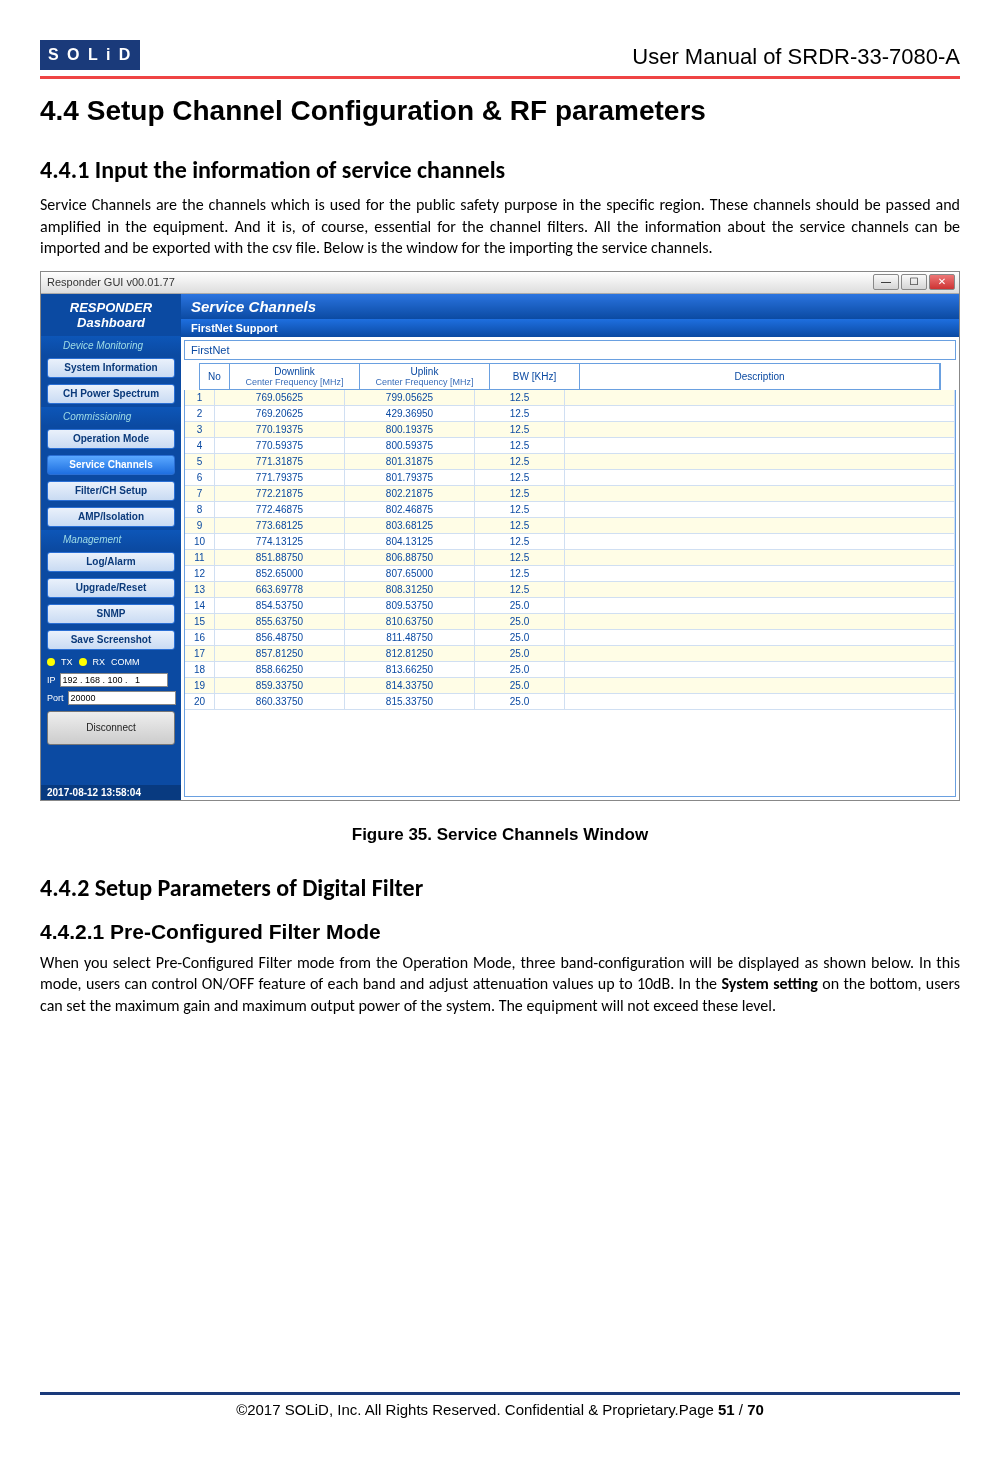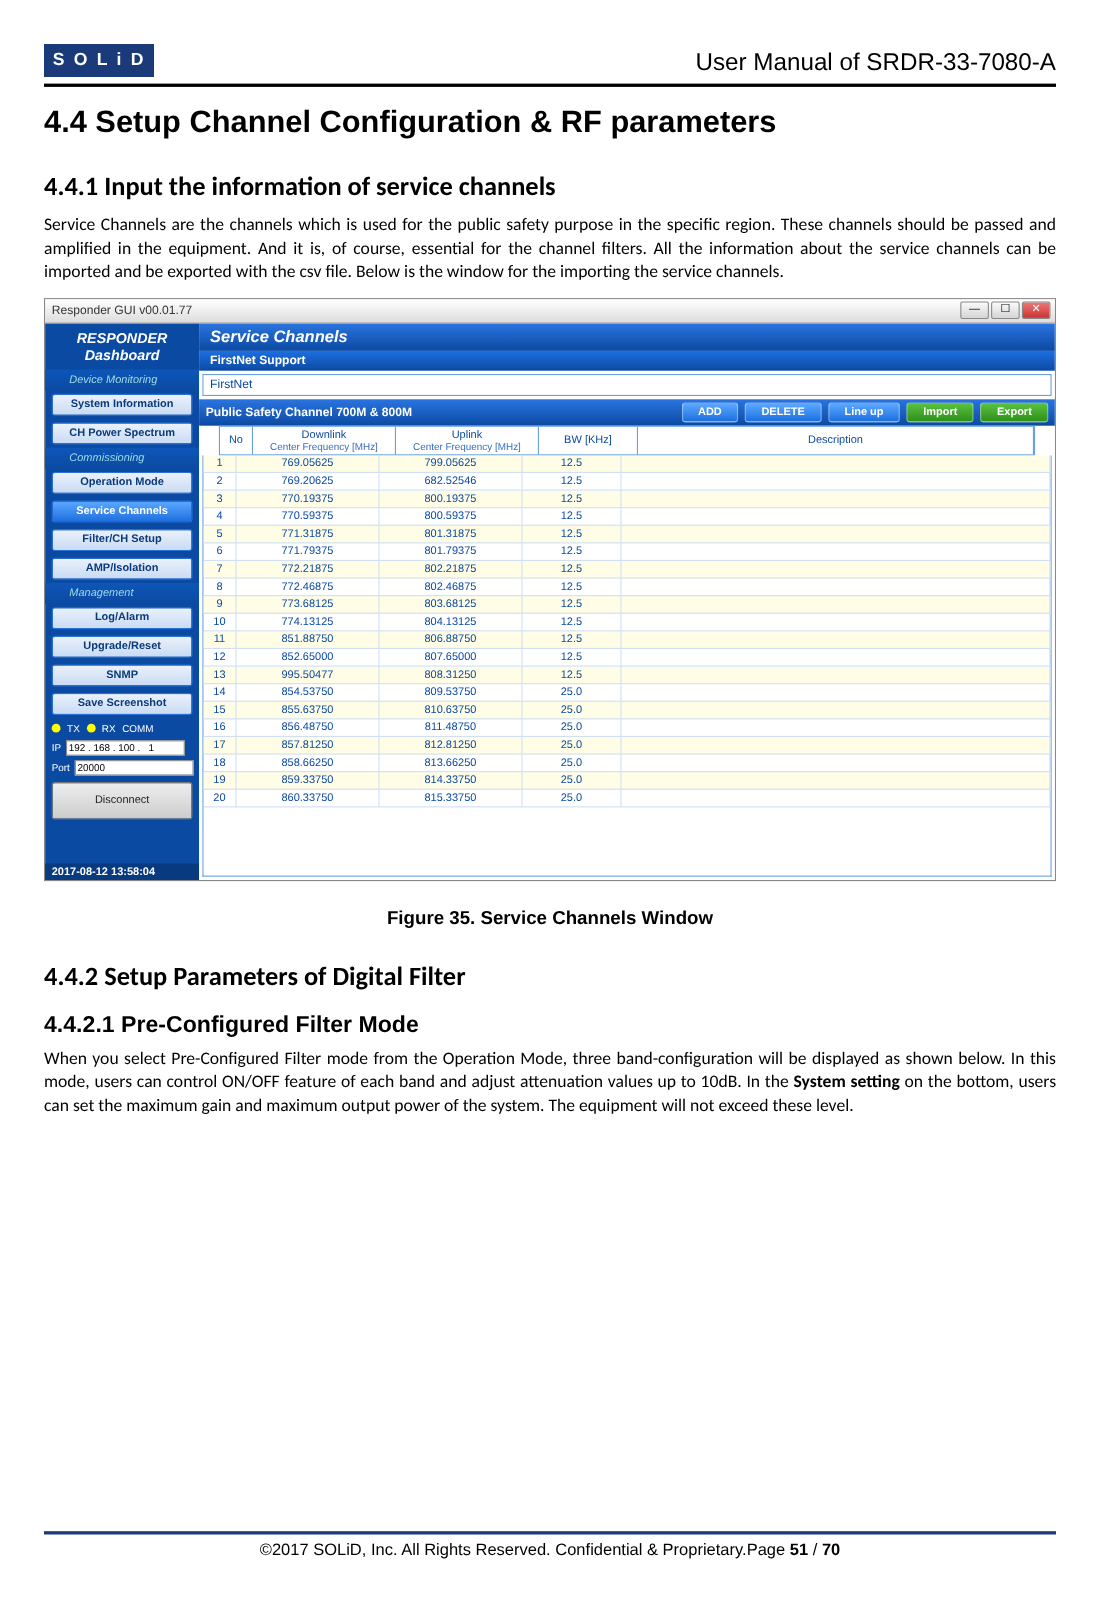--- a/index.html
+++ b/index.html
@@ -5,21 +5,21 @@
   * { box-sizing: border-box; margin: 0; padding: 0; }
   body {
     width: 1000px;
     height: 1458px;
     background: #fff;
     font-family: Arial, Helvetica, sans-serif;
     color: #000;
     position: relative;
     padding: 40px 40px 0 40px;
   }
-  .hdr { display: flex; align-items: flex-end; justify-content: space-between; border-bottom: 3px solid #000000; padding-bottom: 6px; margin-bottom: 16px; }
+  .hdr { display: flex; align-items: flex-end; justify-content: space-between; border-bottom: 3px solid #ef4444; padding-bottom: 6px; margin-bottom: 16px; }
   .logo { background: #1a3a7a; color: #fff; padding: 6px 8px; font-weight: bold; letter-spacing: 2px; font-size: 16px; }
   .doc-title { font-size: 22px; font-family: Arial; }
   h1.sec { font-size: 28px; font-family: Arial; font-weight: bold; margin: 6px 0 28px 0; }
   h2.sub { font-size: 24px; font-family: Calibri, Arial; font-weight: bold; margin: 6px 0 10px 0; }
   h3.subsub { font-size: 21px; font-family: Arial; font-weight: bold; margin: 18px 0 8px 0; }
   p.body { font-size: 16px; font-family: Calibri, Arial; line-height: 1.35; text-align: justify; margin-bottom: 12px; }
   .figcap { text-align: center; font-weight: bold; font-family: Arial; font-size: 17px; margin: 24px 0 28px 0; }
 
   
   .shot {
@@ -126,28 +126,20 @@
         <span>Port</span>
         <input value="20000" style="">
       </div>
       <div class="disc">Disconnect</div>
       <div class="ts">2017-08-12 13:58:04</div>
     </div>
     <div class="main">
       <div class="mt">Service Channels</div>
       <div class="bar1">FirstNet Support</div>
       <div class="fn">FirstNet</div>
-      <div class="bar2">
-        <span class="lbl">Public Safety Channel 700M &amp; 800M</span>
-        <span class="bb blue">ADD</span>
-        <span class="bb blue">DELETE</span>
-        <span class="bb blue">Line up</span>
-        <span class="bb grn">Import</span>
-        <span class="bb grn">Export</span>
-      </div>
       <div class="thead">
         <div class="col-no">No</div>
         <div class="col-dl">
             <span>Downlink</span>
             <span class="sub2">Center Frequency [MHz]</span>
           </div>
         <div class="col-ul">
             <span>Uplink</span>
             <span class="sub2">Center Frequency [MHz]</span>
           </div>
@@ -158,21 +150,21 @@
           <div class="trow">
             <div class="col-no">1</div>
             <div class="col-dl">769.05625</div>
             <div class="col-ul">799.05625</div>
             <div class="col-bw">12.5</div>
             <div class="col-desc"></div>
           </div>
           <div class="trow">
             <div class="col-no">2</div>
             <div class="col-dl">769.20625</div>
-            <div class="col-ul">682.52546</div>
+            <div class="col-ul">429.36950</div>
             <div class="col-bw">12.5</div>
             <div class="col-desc"></div>
           </div>
           <div class="trow">
             <div class="col-no">3</div>
             <div class="col-dl">770.19375</div>
             <div class="col-ul">800.19375</div>
             <div class="col-bw">12.5</div>
             <div class="col-desc"></div>
           </div>
@@ -234,21 +226,21 @@
           </div>
           <div class="trow">
             <div class="col-no">12</div>
             <div class="col-dl">852.65000</div>
             <div class="col-ul">807.65000</div>
             <div class="col-bw">12.5</div>
             <div class="col-desc"></div>
           </div>
           <div class="trow">
             <div class="col-no">13</div>
-            <div class="col-dl">995.50477</div>
+            <div class="col-dl">663.69778</div>
             <div class="col-ul">808.31250</div>
             <div class="col-bw">12.5</div>
             <div class="col-desc"></div>
           </div>
           <div class="trow">
             <div class="col-no">14</div>
             <div class="col-dl">854.53750</div>
             <div class="col-ul">809.53750</div>
             <div class="col-bw">25.0</div>
             <div class="col-desc"></div>

